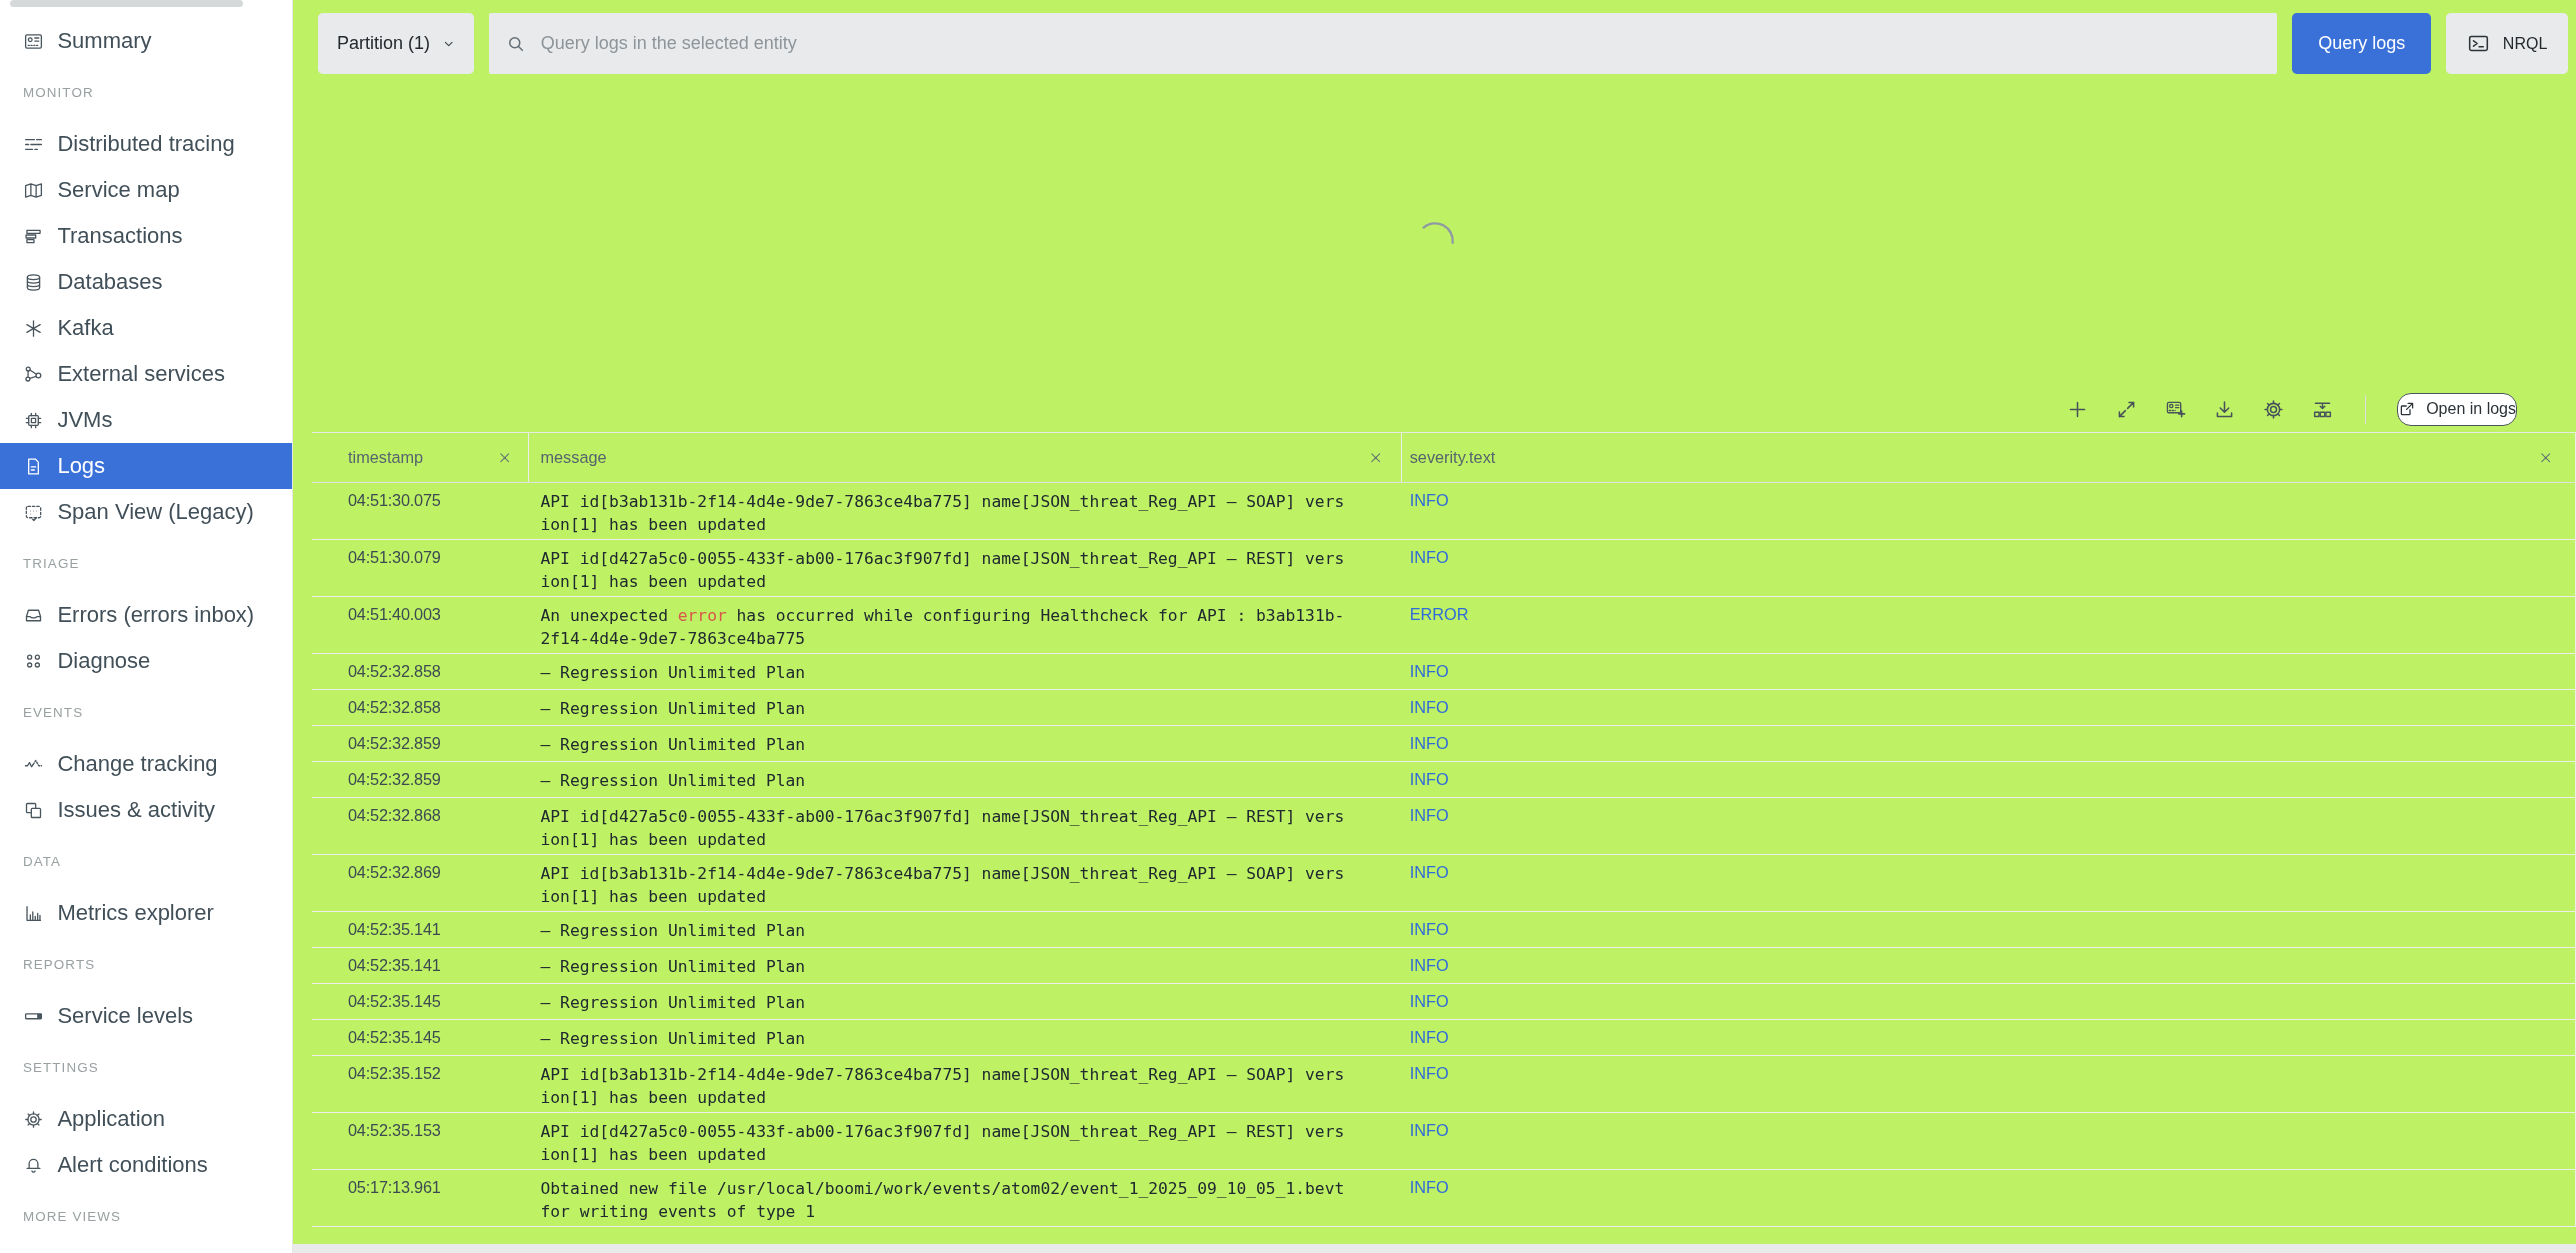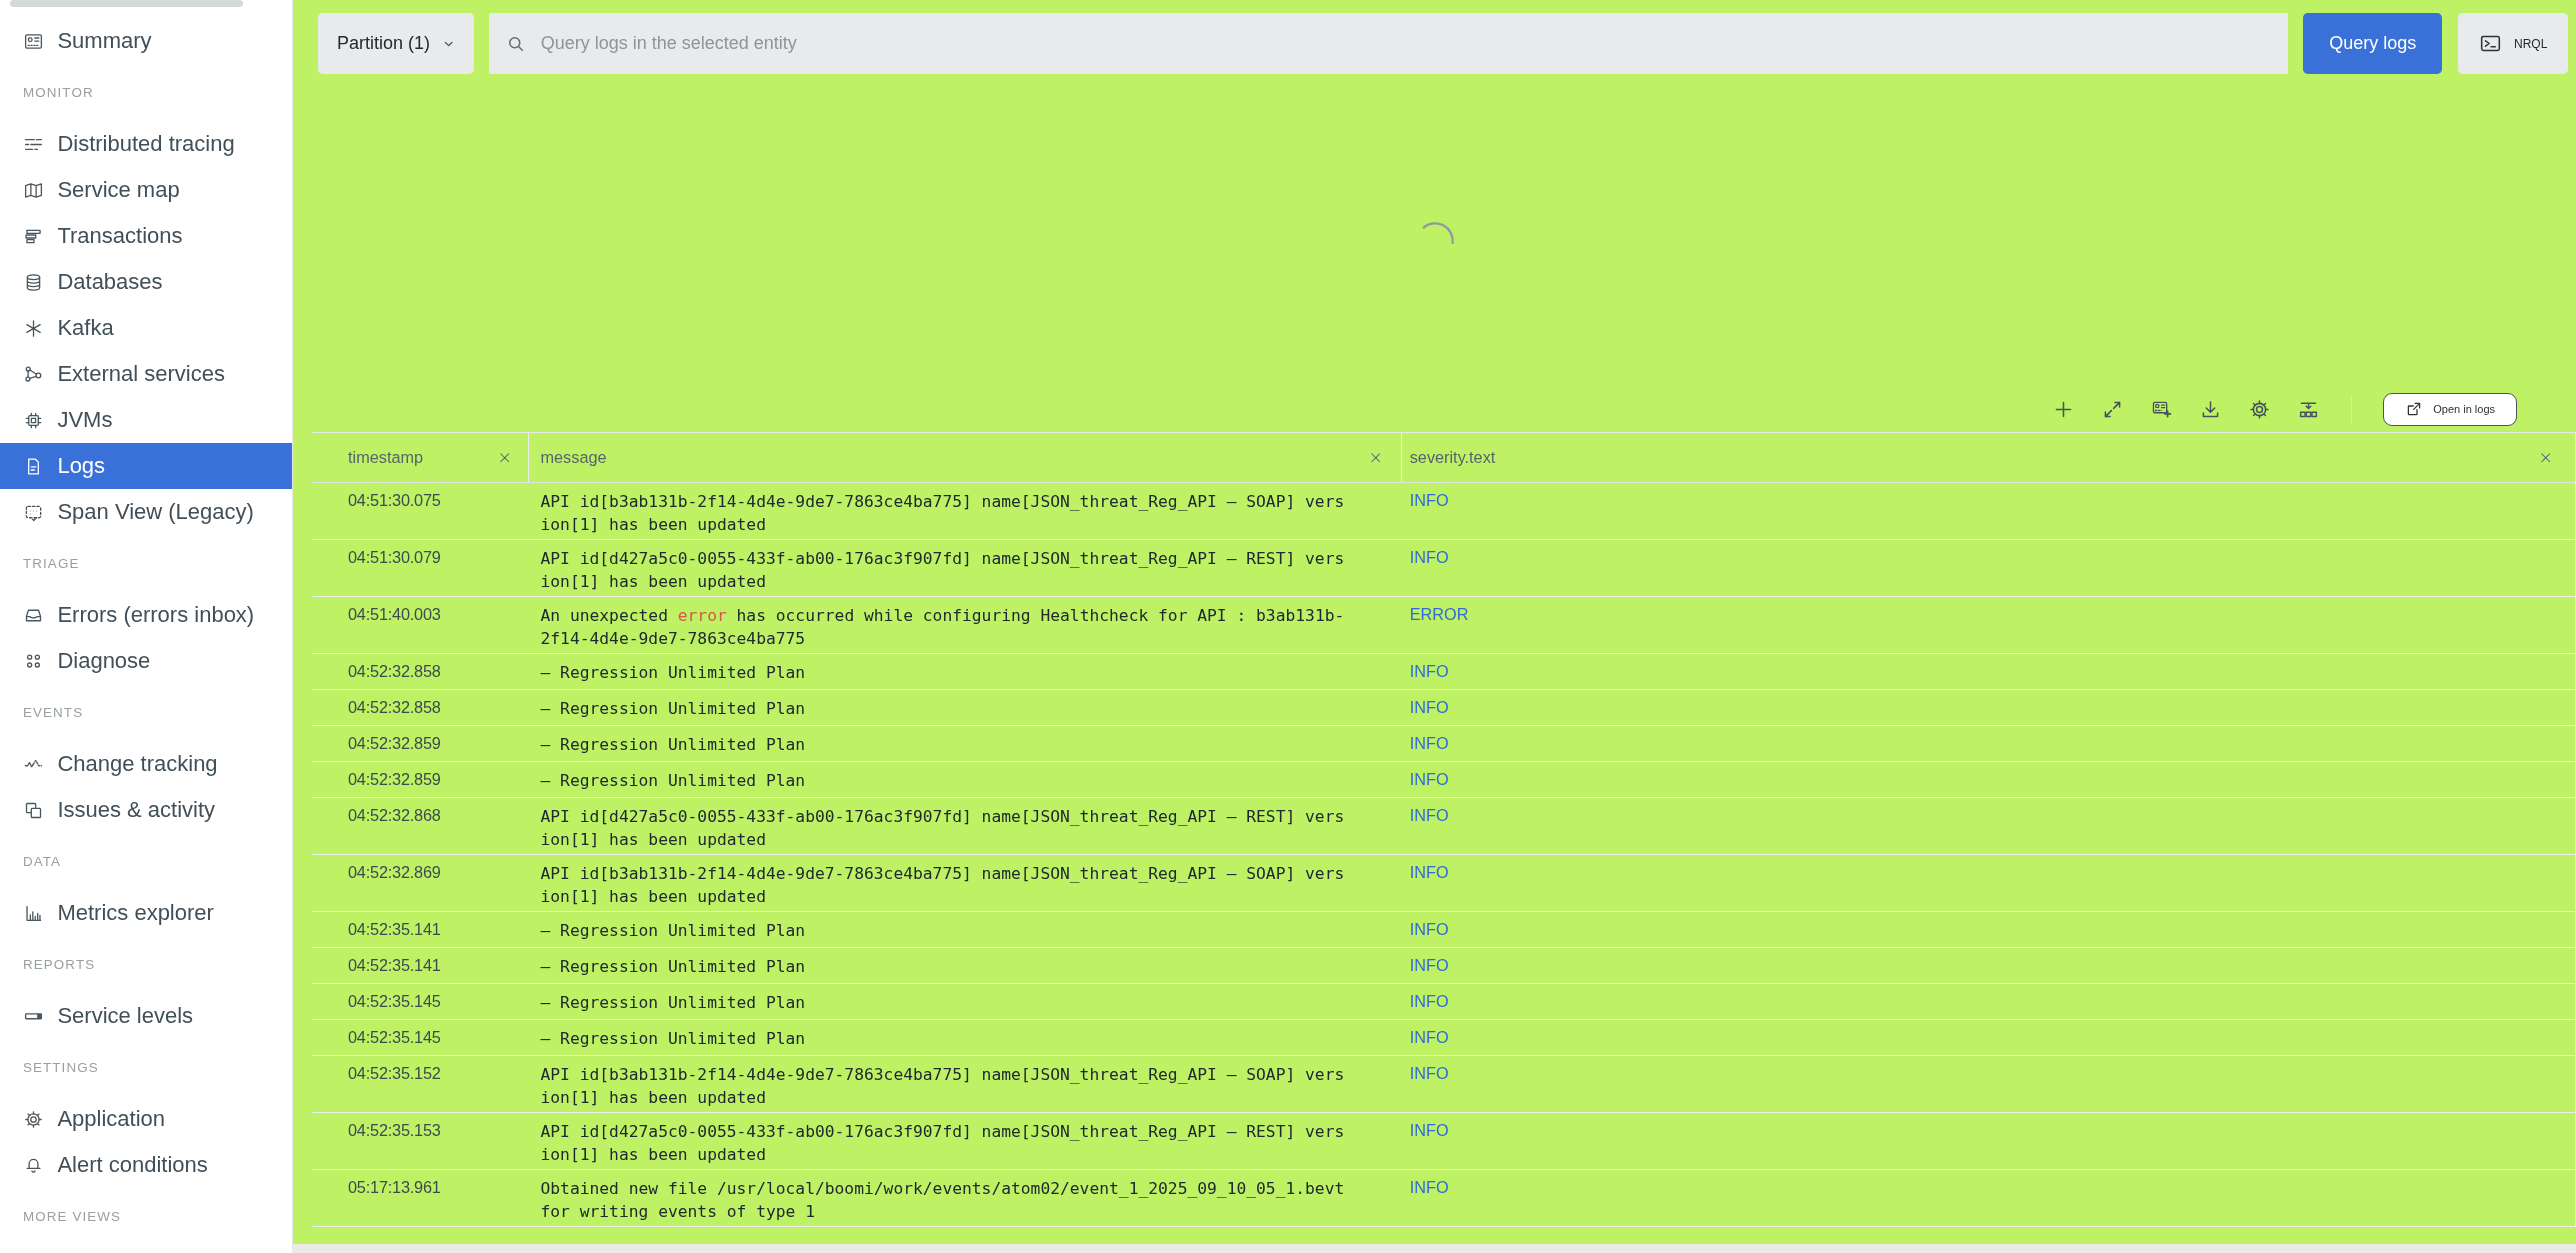--- a/index.html
+++ b/index.html
@@ -33,34 +33,34 @@
   .chev{width:13.4px;height:13.4px;display:inline-flex;color:#3a444b}
   .searchbar{flex:1;display:flex;align-items:center;gap:12.4px;background:#e9eaeb;
              border-radius:2px;height:61px;padding:0 17px}
   .search-ic{width:20px;height:20px;display:inline-flex;color:#626d74}
   .searchbar input{flex:1;border:none;background:transparent;outline:none;
                    font-size:18px;color:#23292e;font-family:inherit}
   .searchbar input::placeholder{color:#8d959b}
   .btn-query{background:var(--accent);color:#fff;border-radius:4.8px;height:61px;
              padding:0 26px;font-size:18px;font-weight:400}
   .btn-nrql{display:flex;align-items:center;gap:12.4px;background:#e9eaeb;border-radius:4.8px;
-            height:61px;padding:0 21px;font-size:12px;color:#23292e;font-weight:500}
+            height:61px;padding:0 21px;font-size:16px;color:#23292e;font-weight:500}
   .term-ic{width:23px;height:23px;display:inline-flex;color:#2b3338}
 
   .chart-area{height:316px;position:relative}
   .spinner{position:absolute;left:50%;top:145px;transform:translateX(-50%)}
 
   .chart-toolbar{display:flex;align-items:center;justify-content:flex-end;
                  gap:26px;height:38px;padding-right:59px}
   .tool-btn{width:23px;height:23px;display:inline-flex;color:#47525a;background:none;
             padding:0;cursor:pointer}
   .toolbar-divider{width:1px;height:29px;background:#dcdfdf;margin:0 4.8px}
   .btn-open-logs{display:flex;align-items:center;gap:10.5px;border:1px solid #4b565c;
-                 background:#fff;border-radius:9px;height:33px;padding:0 21px;
-                 font-size:11px;color:#2b3338;font-weight:500}
+                 background:#fff;border-radius:14px;height:33px;padding:0 0;
+                 font-size:16px;color:#2b3338;font-weight:500}
   .ext-ic{width:18px;height:18px;display:inline-flex;color:#2b3338}
 
   
   .table{margin:4px 0 0 19px;border-top:1px solid #e7eaea;border-right:1px solid #ececec}
   .thead{display:flex;height:50px;border-bottom:1px solid #dfe3e3}
   .th{display:flex;align-items:center;justify-content:space-between;height:100%}
   .col-timestamp{width:217px;padding:0 17px 0 36px;border-right:1px solid #eceeee}
   .col-message{width:873px;padding:0 19px 0 11.5px;border-right:1px solid #eceeee}
   .col-severity{flex:1;padding:0 23px 0 7.7px}
   .th-label{font-size:16.3px;color:#56646d}

